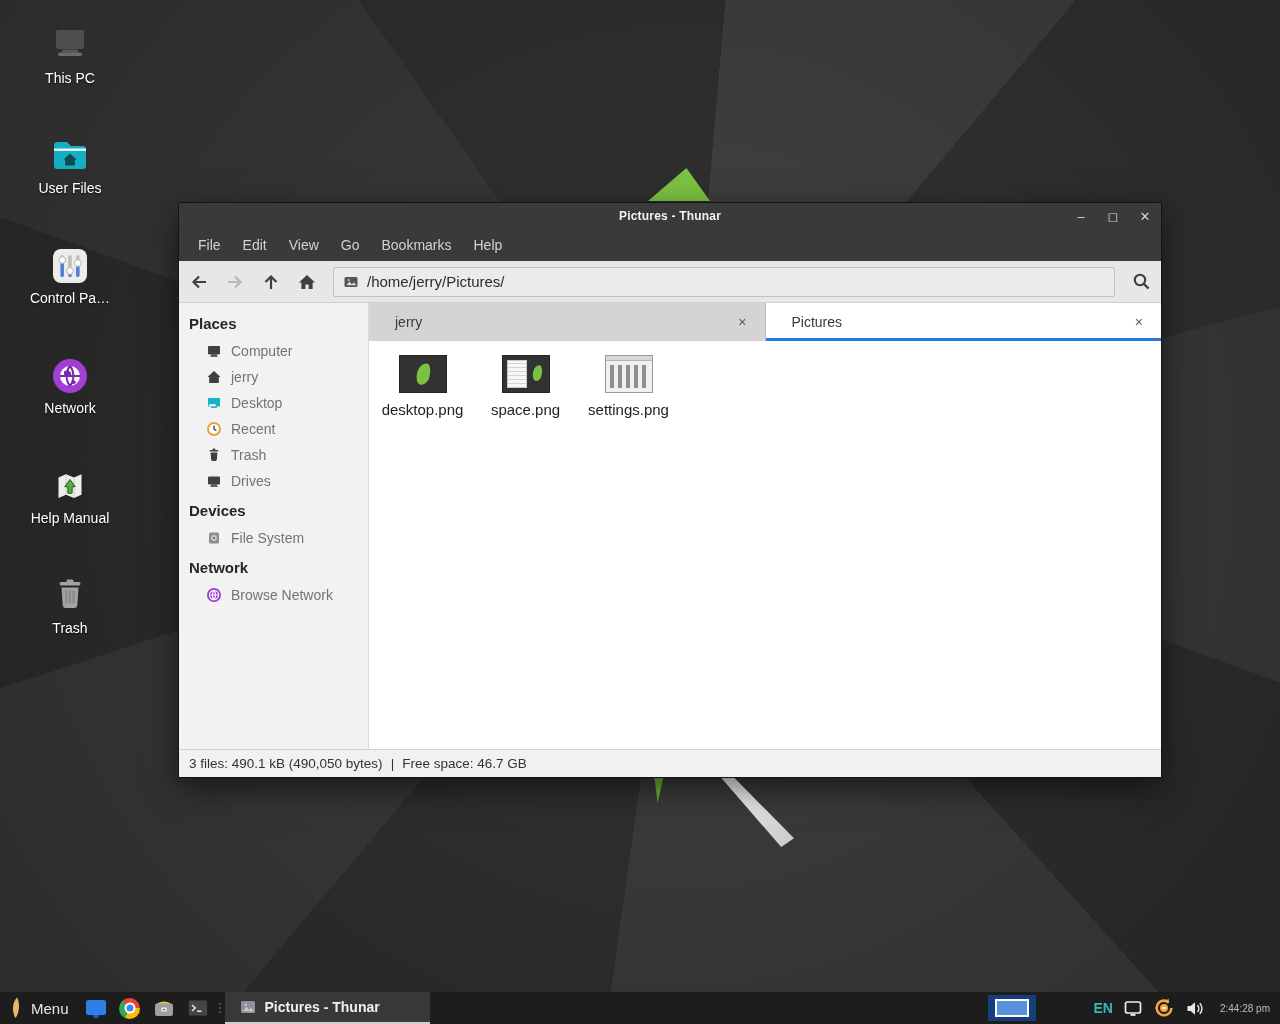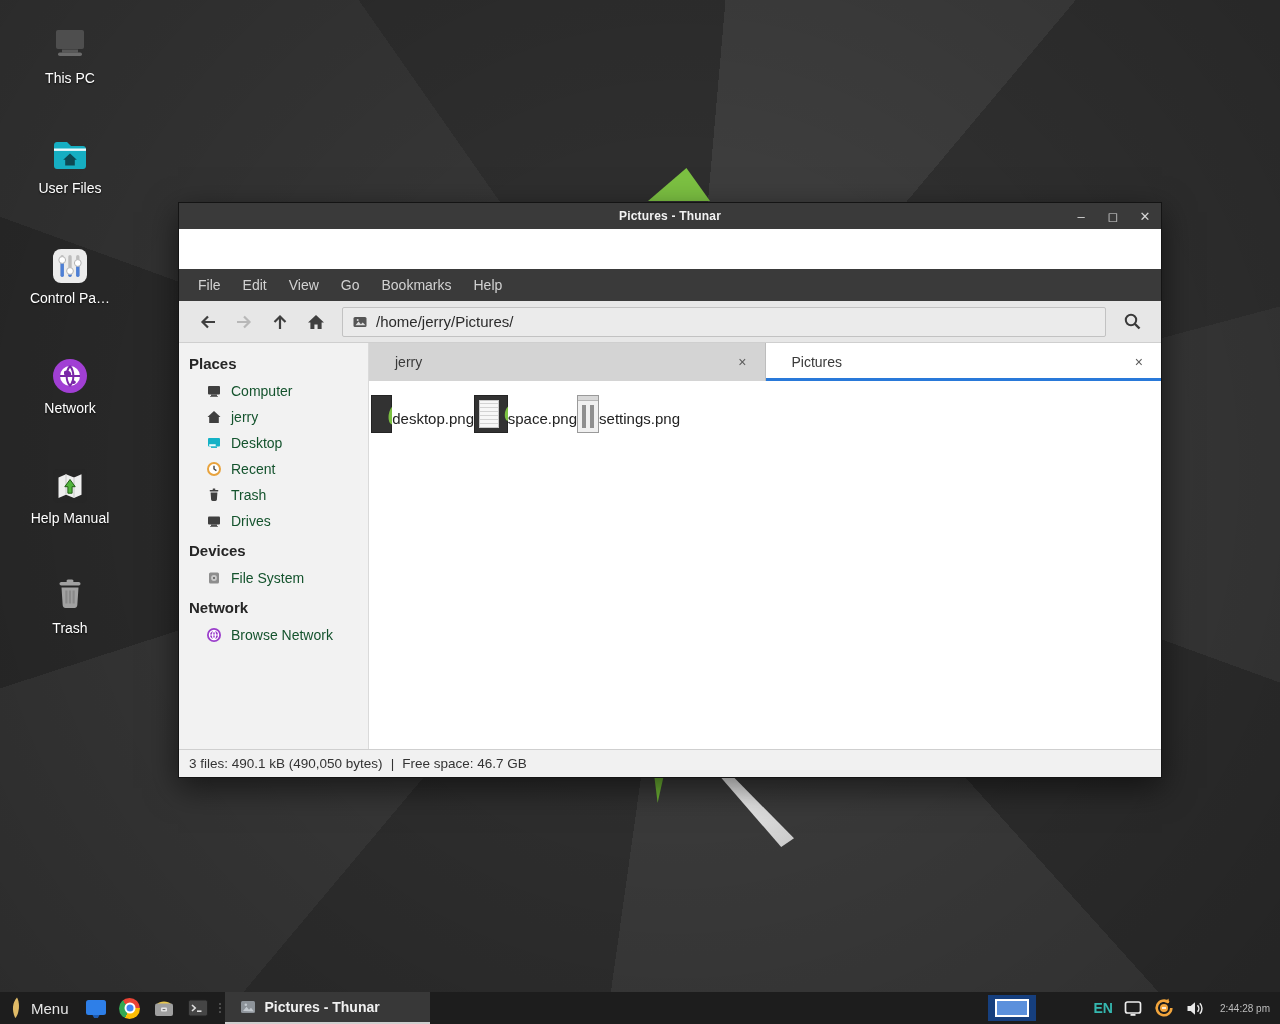--- a/index.html
+++ b/index.html
@@ -33,47 +33,47 @@
   
   .window { position:absolute; left:178px; top:202px; width:984px; height:576px;
     border:1px solid #141414; box-shadow:0 10px 30px rgba(0,0,0,.55);
     display:flex; flex-direction:column; background:#fff; }
   .titlebar { height:26px; background:#3a3a3a; display:flex; align-items:center; position:relative; flex:0 0 auto; }
   .titlebar .title { position:absolute; left:0; right:0; text-align:center; color:#f2f2f2;
     font-size:12px; font-weight:bold; letter-spacing:.2px; }
   .win-controls { margin-left:auto; display:flex; z-index:2; }
   .win-btn { width:32px; height:26px; display:flex; align-items:center; justify-content:center;
     color:#d6d6d6; font-size:13px; cursor:default; }
-  .menubar { height:32px; background:#3a3a3a; display:flex; align-items:center; padding-left:8px; flex:0 0 auto;margin-top:40px; }
+  .menubar { height:32px; background:#3a3a3a; display:flex; align-items:center; padding-left:8px; flex:0 0 auto; }
   .menubar .mitem { color:#d2d2d2; font-size:14px; padding:0 11px; line-height:32px; }
 
   .toolbar { height:42px; background:#e7e7e7; border-bottom:1px solid #cfcfcf;
-    display:flex; align-items:center; padding:0 11px; flex:0 0 auto; }
+    display:flex; align-items:center; padding:0 2px; flex:0 0 auto; }
   .navbtn { width:36px; height:34px; display:flex; align-items:center; justify-content:center; }
   .pathfield { flex:1; height:30px; margin:0 8px; background:#ebebeb; border:1px solid #c2c2c2;
     border-radius:2px; display:flex; align-items:center; padding:0 9px; gap:8px; }
   .pathfield .ptxt { font-size:15px; color:#2b2b2b; }
 
   .winbody { flex:1; display:flex; min-height:0; }
   .sidebar { width:190px; background:#f2f2f2; border-right:1px solid #dadada; padding-top:4px; overflow:hidden; }
   .sb-header { padding:8px 10px 6px; font-size:15px; font-weight:bold; color:#262626; }
-  .sb-item { height:26px; display:flex; align-items:center; gap:9px; padding-left:27px; font-size:14px; color:#14532d; }
+  .sb-item { height:26px; display:flex; align-items:center; gap:9px; padding-left:27px; font-size:14px; color:#737373; }
   .sb-item svg { flex:0 0 auto; }
 
   .maincol { flex:1; display:flex; flex-direction:column; min-width:0; }
   .tabbar { height:38px; display:flex; background:#cfcfcf; flex:0 0 auto; }
   .tab { flex:1; display:flex; align-items:center; padding:0 14px 0 26px; position:relative; font-size:14px; }
   .tab .tlbl { color:#3a3a3a; margin-right:auto; }
   .tab .tclose { color:#5a5a5a; font-size:14px; padding:0 4px; }
   .tab.inactive { background:#d4d4d4; border-right:1px solid #bdbdbd; }
   .tab.active { background:#fff; }
   .tab.active::after { content:""; position:absolute; left:0; right:0; bottom:0; height:3px; background:#2979d9; }
 
   .filegrid { flex:1; background:#fff; display:flex; align-items:flex-start; padding:10px 0 0 2px; overflow:hidden; }
-  .fitem { width:103px; display:flex; flex-direction:row; align-items:center; padding-top:4px; }
+  .fitem { width:103px; display:flex; flex-direction:column; align-items:center; padding-top:4px; }
   .thumb { width:48px; height:38px; position:relative; overflow:hidden; }
   .thumb.dark { background:#323232; box-shadow:inset 0 0 0 1px #242424; }
   .blob { position:absolute; background:#7cc142; border-radius:58% 42% 55% 45%/48% 60% 40% 52%; }
   .blob.b1 { width:13px; height:22px; left:18px; top:8px; transform:rotate(16deg); }
   .blob.b2 { width:9px; height:16px; left:31px; top:10px; transform:rotate(12deg); }
   .mini-panel { position:absolute; left:5px; top:5px; width:20px; height:28px; background:#f7f7f7;
     border:1px solid #c9c9c9;
     background-image:repeating-linear-gradient(0deg,#f7f7f7 0 3px,#d3d3d3 3px 4px); }
   .thumb.light { background:#f0f0f0; border:1px solid #9a9a9a; }
   .set-strip { position:absolute; left:0; top:0; right:0; height:5px; background:#d8d8d8; border-bottom:1px solid #b5b5b5; }

